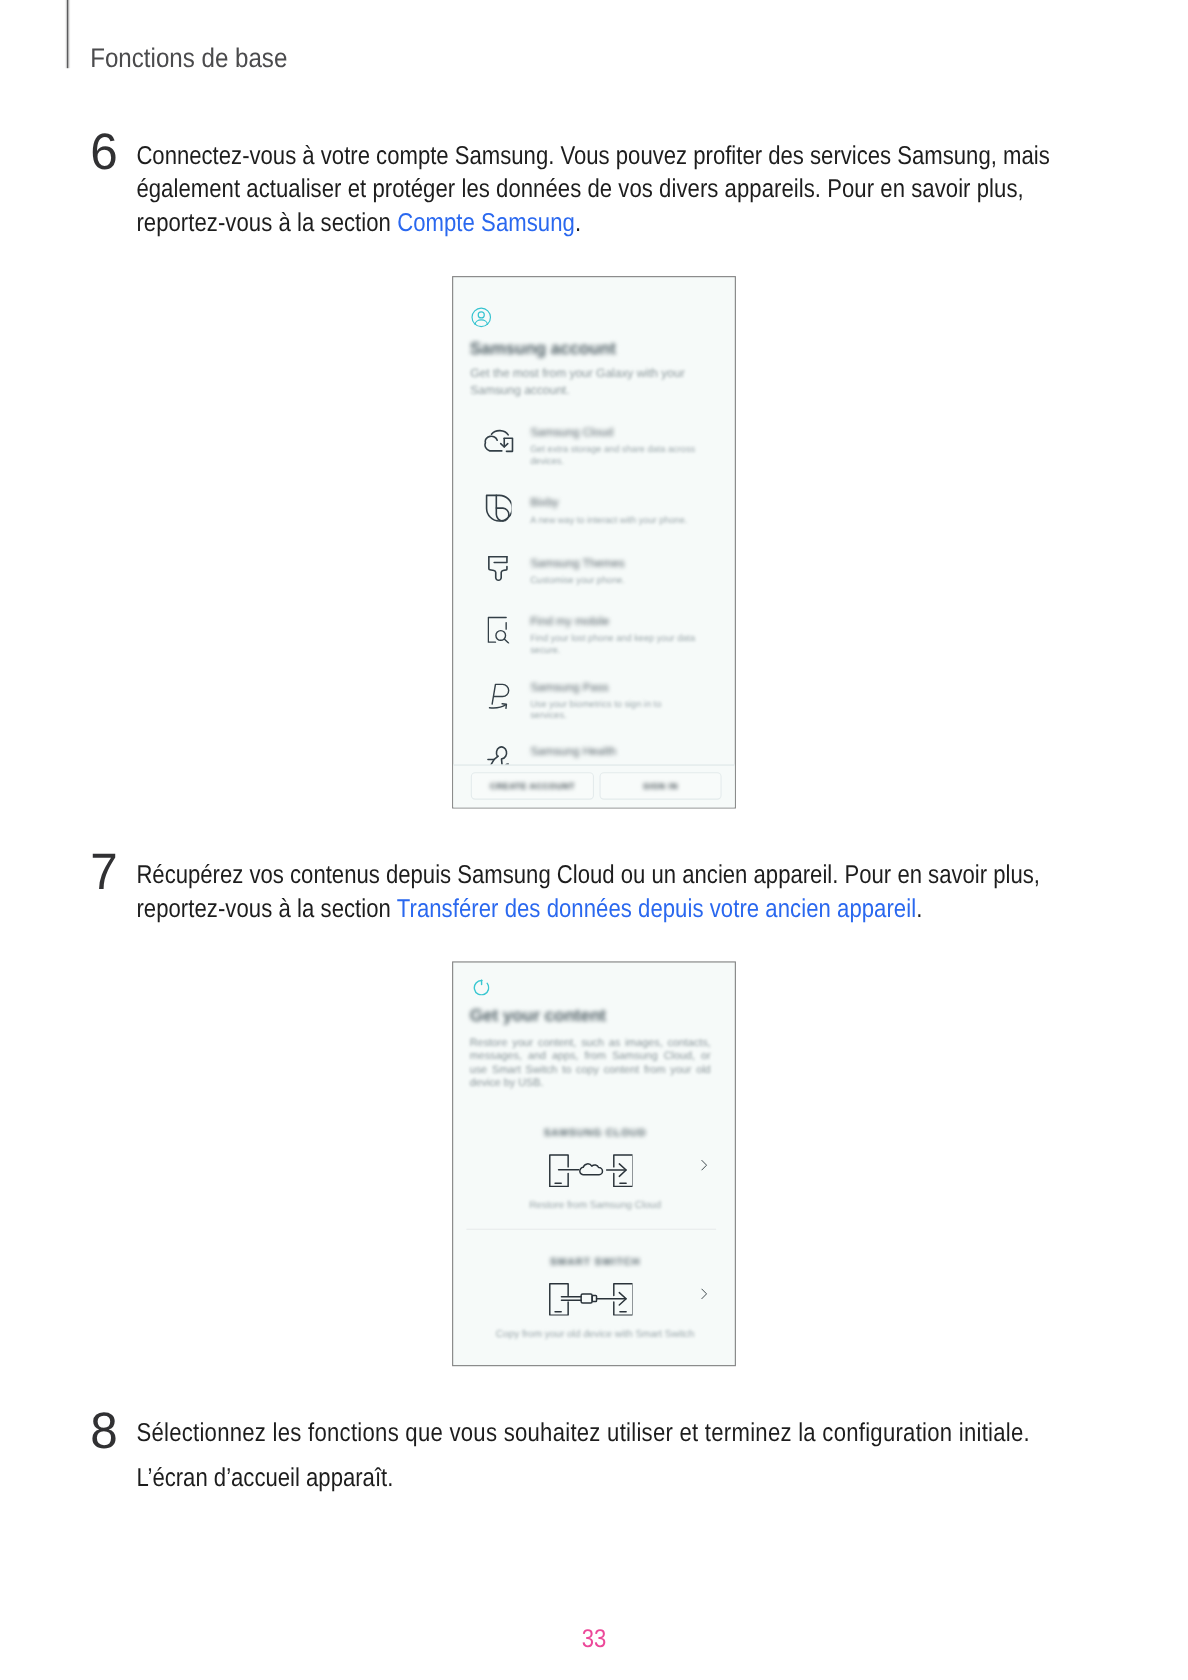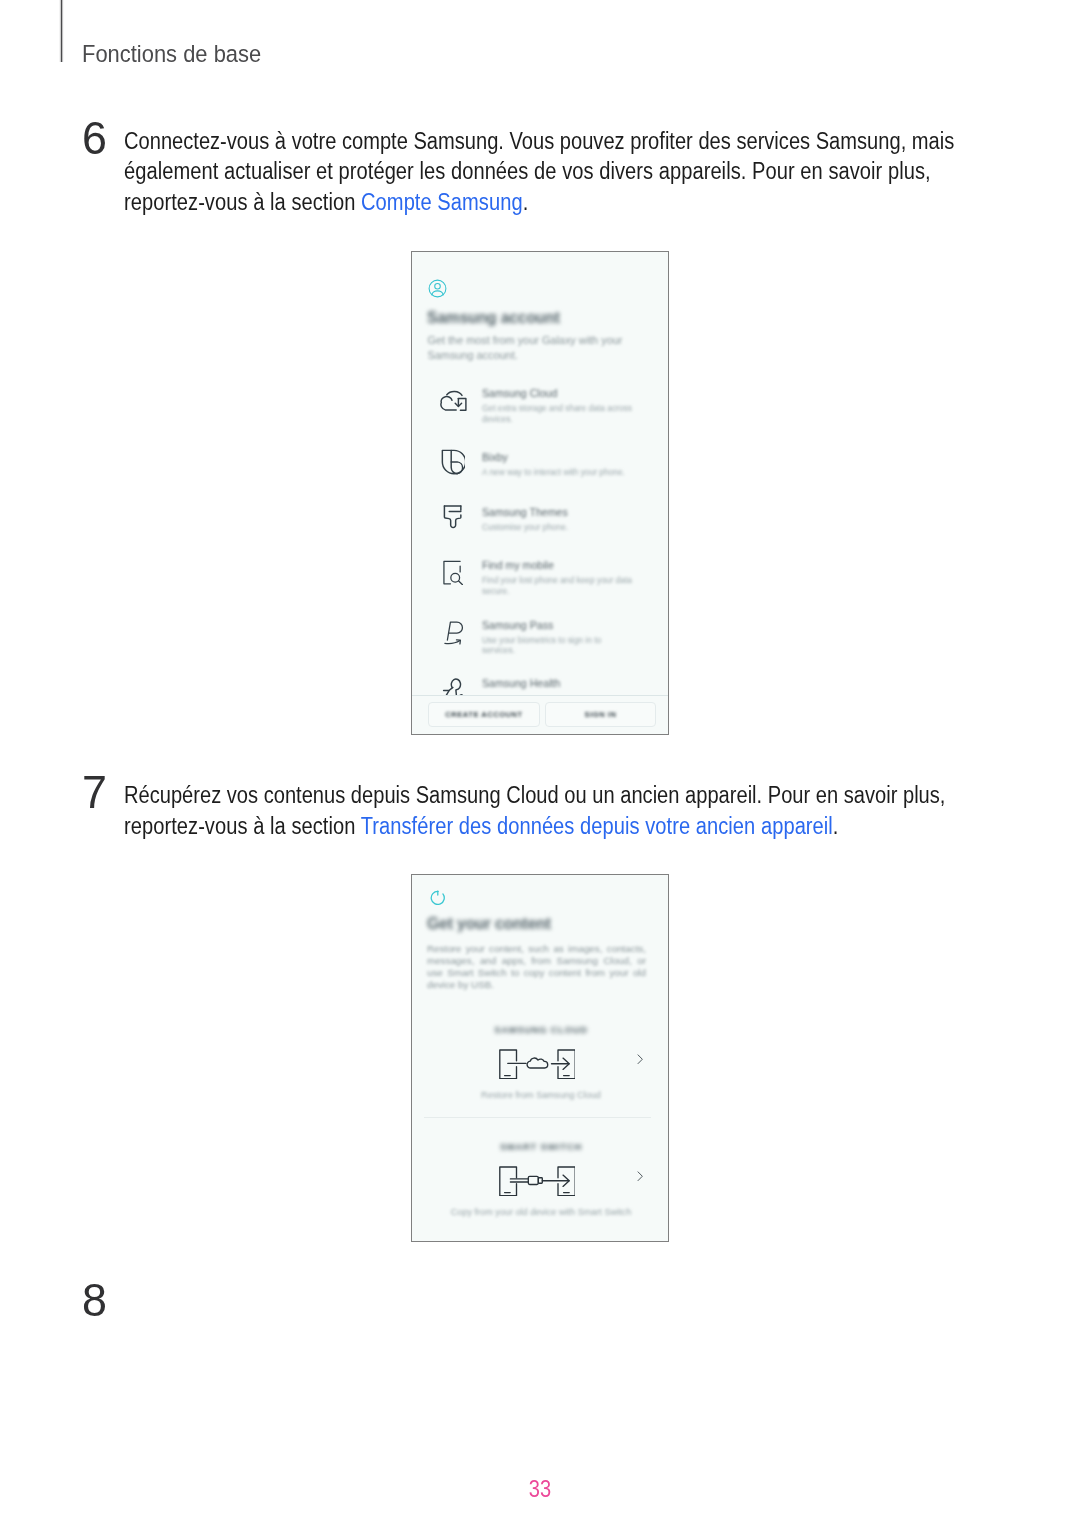--- a/index.html
+++ b/index.html
@@ -231,15 +231,19 @@
           <svg viewBox="0 0 10 16">
               <path d="M1.6 1.3 L8.2 8.0 L1.6 14.7" fill="none" stroke="#3a444a" stroke-width="1.35" stroke-linecap="round" stroke-linejoin="round"></path>
             </svg>
         </div>
         <div class="gc-cap">Copy from your old device with Smart Switch</div>
       </div>
     </div>
   </div>
 
   <div class="step-num" style="left:82px;top:1277px;">8</div>
+  <div class="step-body" style="top:1287px;">
+    <div class="ln wide"><i>Sélectionnez les fonctions que vous souhaitez utiliser et terminez la configuration initiale.</i></div>
+    <div class="ln" style="margin-top:10.2px;"><i>L’écran d’accueil apparaît.</i></div>
+  </div>
 
   <div class="pageno"><span>33</span></div>
 </div>
 
 </body></html>

